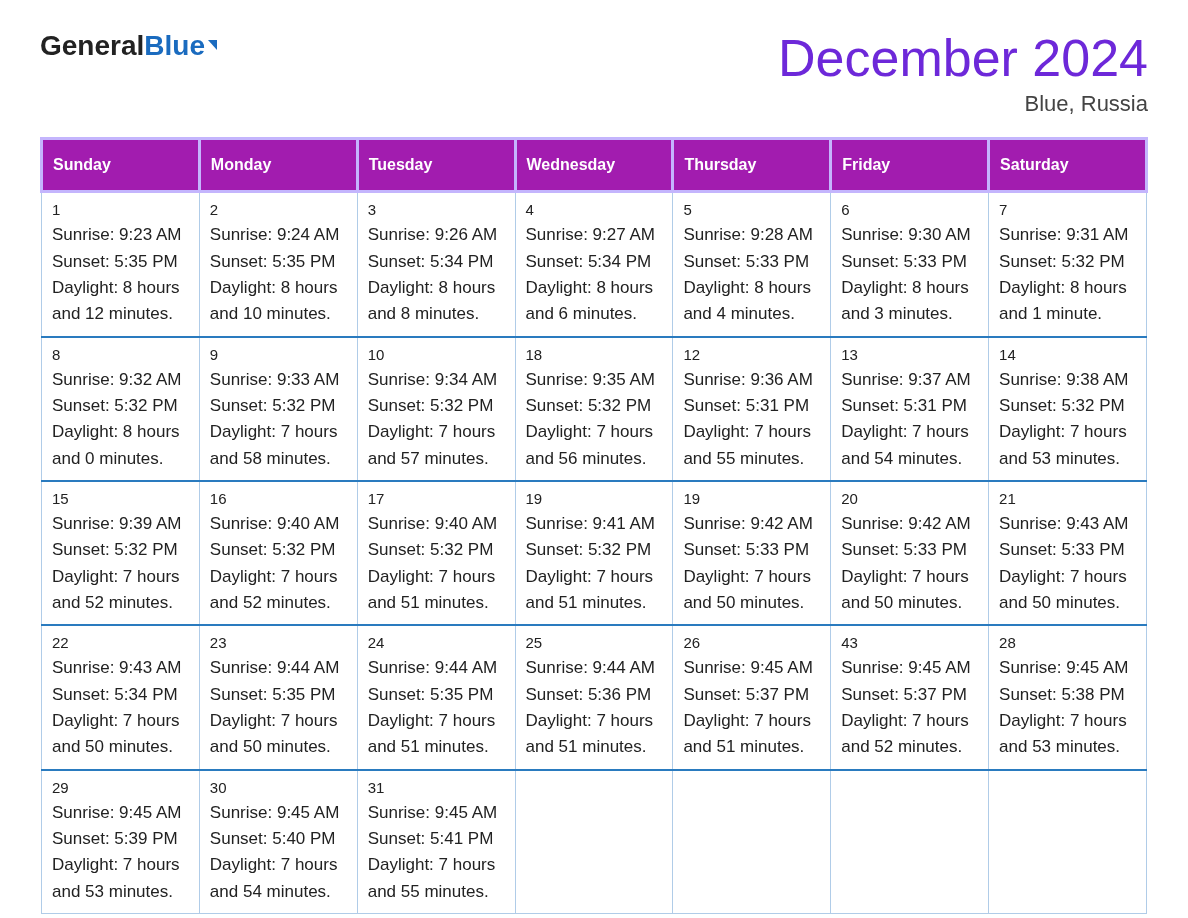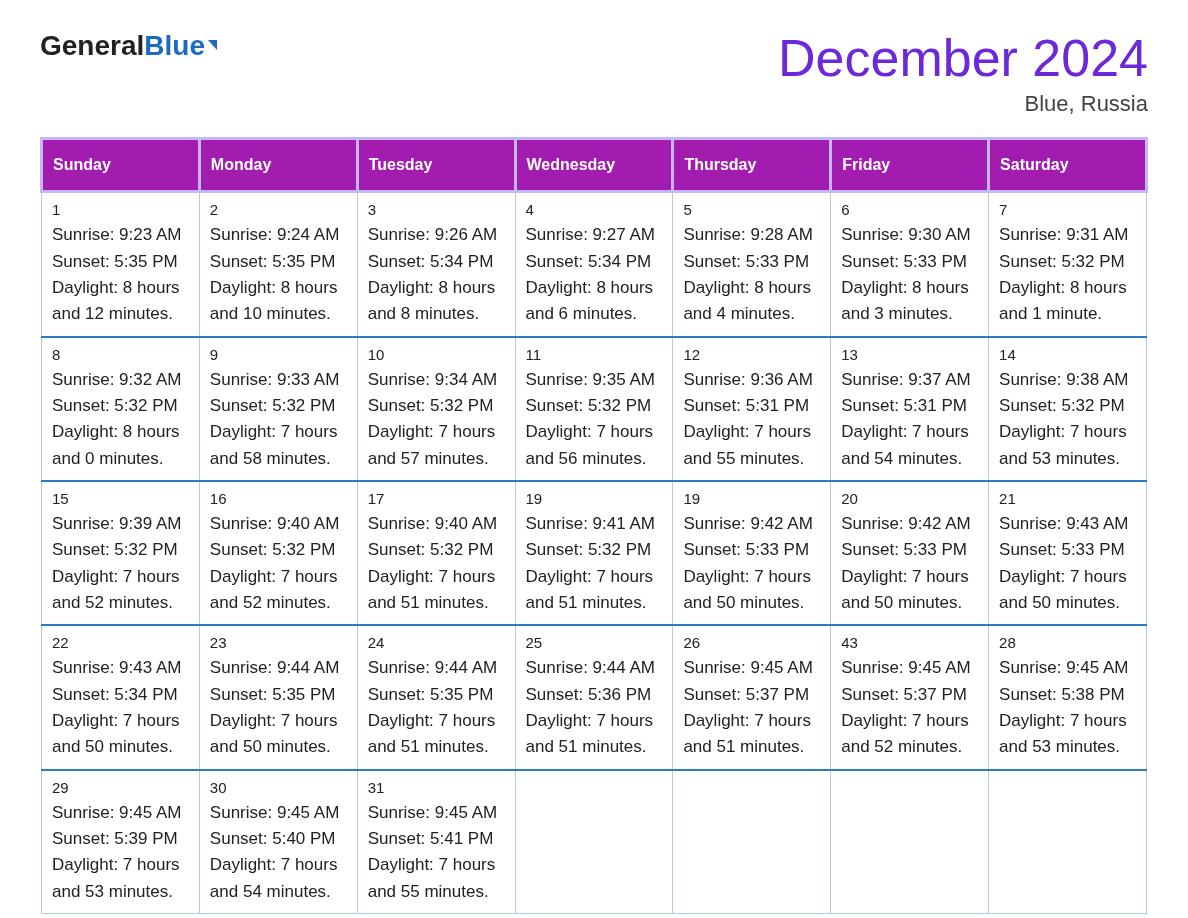--- a/index.html
+++ b/index.html
@@ -144,21 +144,21 @@
         <td><span class="day-number">7</span>
 <span class="day-info">Sunrise: 9:31 AM<br>Sunset: 5:32 PM<br>Daylight: 8 hours and 1 minute.</span></td>
       </tr>
       <tr>
         <td><span class="day-number">8</span>
 <span class="day-info">Sunrise: 9:32 AM<br>Sunset: 5:32 PM<br>Daylight: 8 hours and 0 minutes.</span></td>
         <td><span class="day-number">9</span>
 <span class="day-info">Sunrise: 9:33 AM<br>Sunset: 5:32 PM<br>Daylight: 7 hours and 58 minutes.</span></td>
         <td><span class="day-number">10</span>
 <span class="day-info">Sunrise: 9:34 AM<br>Sunset: 5:32 PM<br>Daylight: 7 hours and 57 minutes.</span></td>
-        <td><span class="day-number">11</span>
+        <td><span class="day-number">18</span>
 <span class="day-info">Sunrise: 9:35 AM<br>Sunset: 5:32 PM<br>Daylight: 7 hours and 56 minutes.</span></td>
         <td><span class="day-number">12</span>
 <span class="day-info">Sunrise: 9:36 AM<br>Sunset: 5:31 PM<br>Daylight: 7 hours and 55 minutes.</span></td>
         <td><span class="day-number">13</span>
 <span class="day-info">Sunrise: 9:37 AM<br>Sunset: 5:31 PM<br>Daylight: 7 hours and 54 minutes.</span></td>
         <td><span class="day-number">14</span>
 <span class="day-info">Sunrise: 9:38 AM<br>Sunset: 5:32 PM<br>Daylight: 7 hours and 53 minutes.</span></td>
       </tr>
       <tr>
         <td><span class="day-number">15</span>

